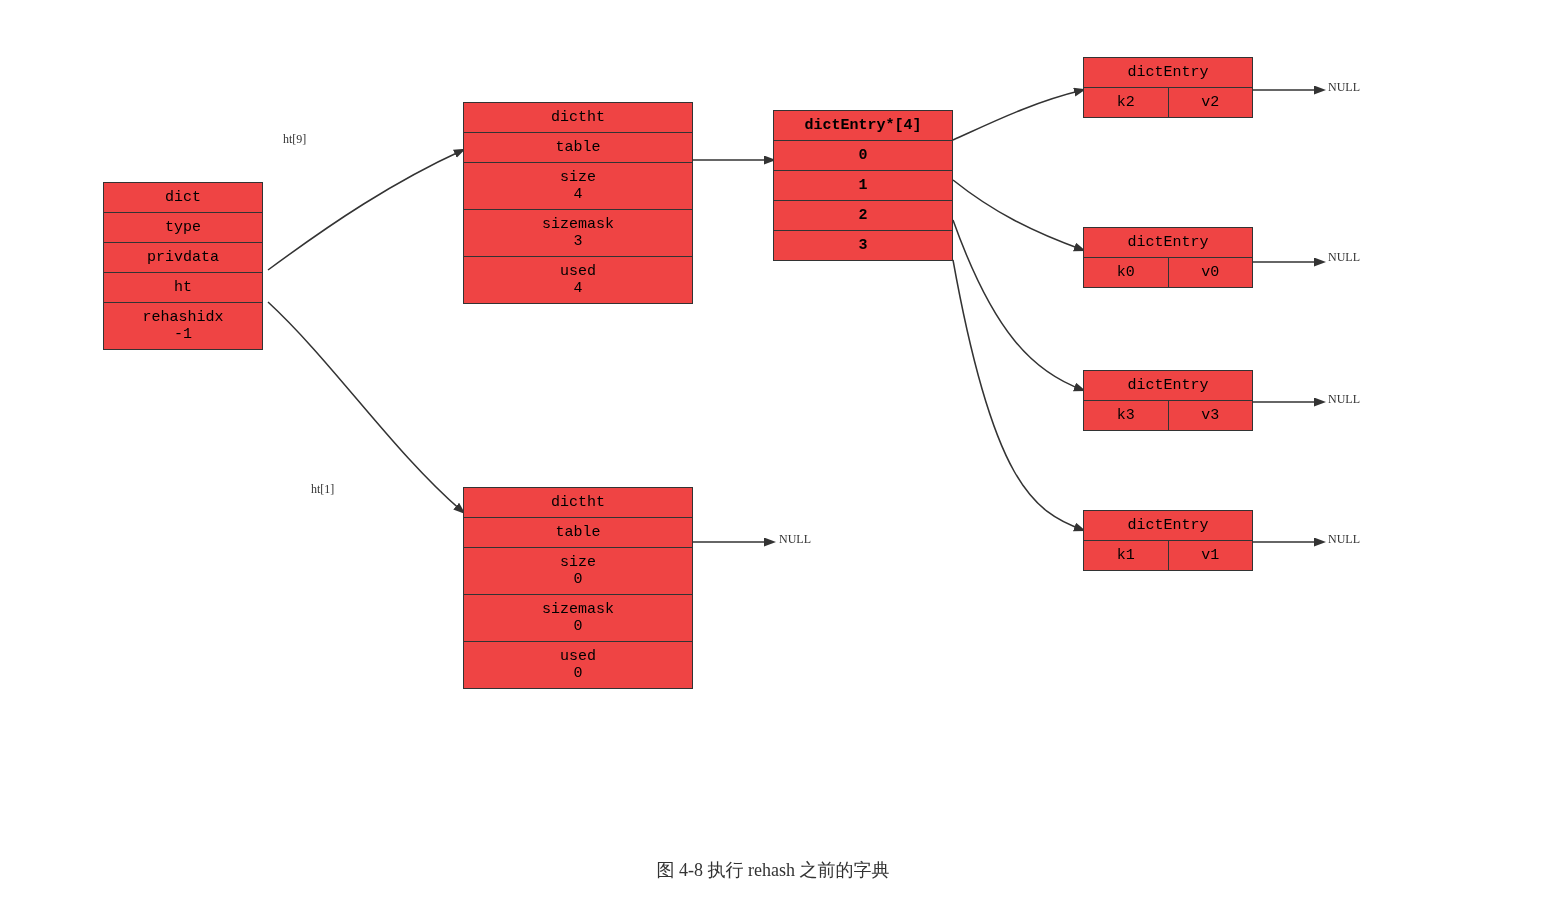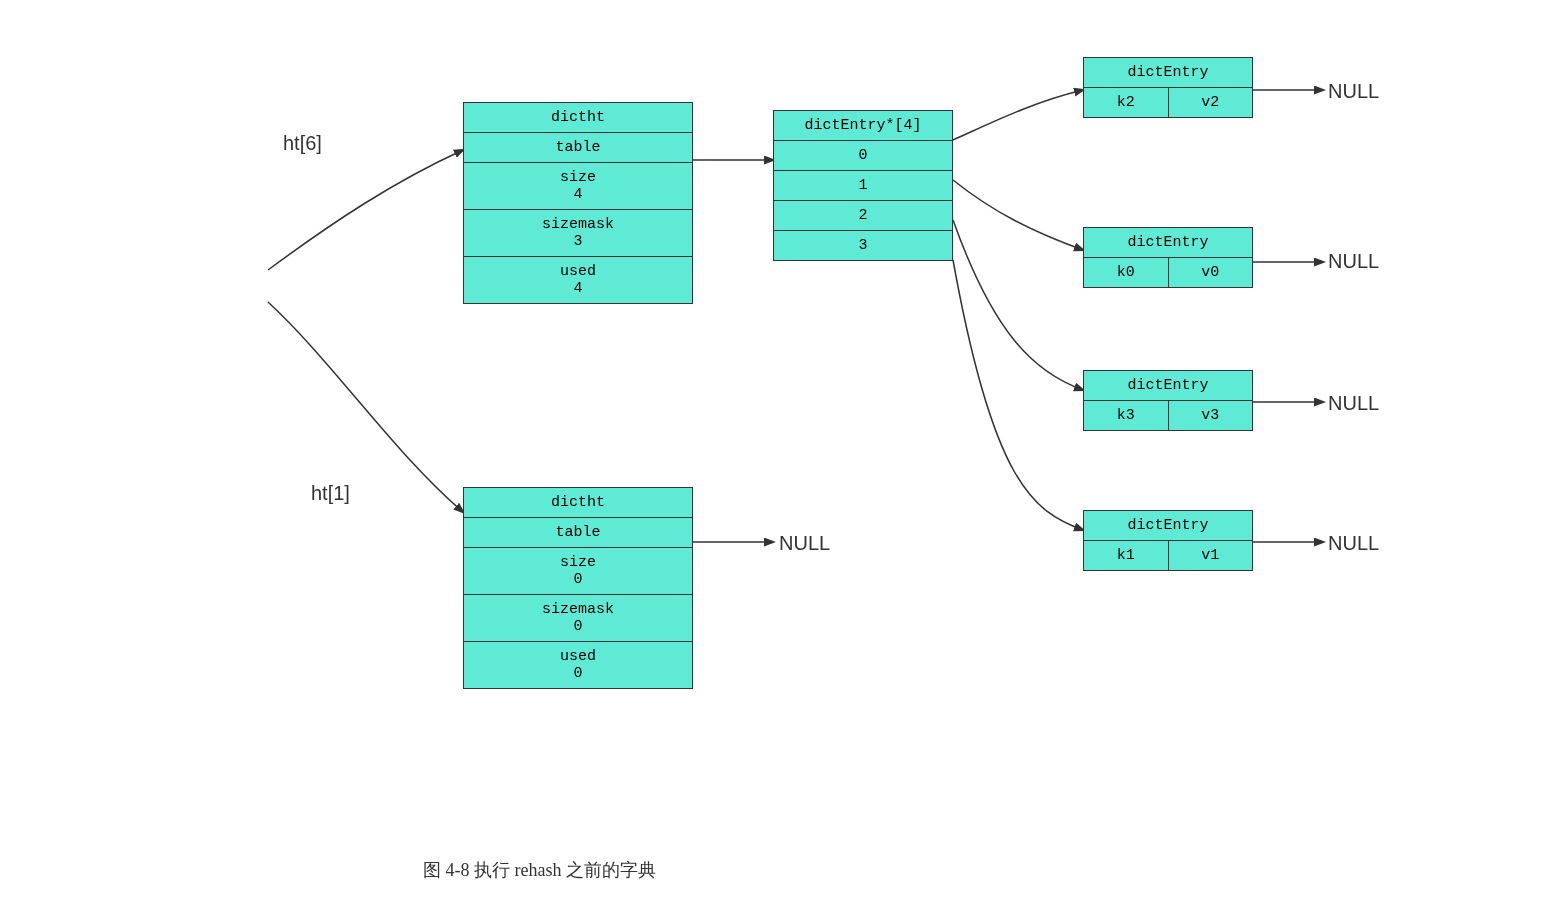--- a/index.html
+++ b/index.html
@@ -16,21 +16,21 @@
 
     .diagram-container {
       position: relative;
       width: 1400px;
       height: 880px;
     }
 
     .box {
       position: absolute;
       border: 1.5px solid #333;
-      background: #5eead4;
+      background: #ef4444;
       text-align: center;
     }
 
     .box .cell {
       border-bottom: 1.5px solid #333;
       padding: 6px 10px;
       font-size: 15px;
       white-space: nowrap;
     }
     .box .cell:last-child {
@@ -49,30 +49,31 @@
       flex: 1;
       padding: 6px 8px;
       font-size: 15px;
     }
     .box .cell-pair .half:first-child {
       border-right: 1.5px solid #333;
     }
 
     .label-text {
       position: absolute;
-      font-size: 20px;
-      font-family: Liberation Sans, sans-serif;
+      font-size: 12px;
+      font-family: Liberation Serif, serif;
       color: #333;
     }
 
     .caption {
       position: absolute;
       font-size: 18px;
       font-family: 'SimSun', 'STSong', serif;
       color: #333;
+      text-align: center;
     }
 
     svg.arrows {
       position: absolute;
       top: 0;
       left: 0;
       width: 100%;
       height: 100%;
       pointer-events: none;
       overflow: visible;
@@ -120,22 +121,29 @@
 
     <line x1="620" y1="520" x2="700" y2="520" marker-end="url(#arr)"></line>
 
     <defs>
       <marker id="arr" markerWidth="8" markerHeight="8" refX="6" refY="3" orient="auto">
         <polygon points="0 0, 8 3, 0 6" fill="#333"></polygon>
       </marker>
     </defs>
   </svg>
 
-
-  <div class="label-text" style="left:210px; top:110px;">ht[6]</div>
+  <div class="box" style="left:30px; top:160px; width:160px;">
+    <div class="cell">dict</div>
+    <div class="cell">type</div>
+    <div class="cell">privdata</div>
+    <div class="cell">ht</div>
+    <div class="cell">rehashidx<br>-1</div>
+  </div>
+
+  <div class="label-text" style="left:210px; top:110px;">ht[9]</div>
 
   <div class="label-text" style="left:210px; top:460px;margin-left:28px;">ht[1]</div>
 
   <div class="box" style="left:390px; top:80px; width:230px;">
     <div class="cell">dictht</div>
     <div class="cell">table</div>
     <div class="cell">size<br>4</div>
     <div class="cell">sizemask<br>3</div>
     <div class="cell">used<br>4</div>
   </div>
@@ -143,21 +151,21 @@
   <div class="box" style="left:390px; top:465px; width:230px;">
     <div class="cell">dictht</div>
     <div class="cell">table</div>
     <div class="cell">size<br>0</div>
     <div class="cell">sizemask<br>0</div>
     <div class="cell">used<br>0</div>
   </div>
 
   <div class="label-text" style="left:706px; top:510px;">NULL</div>
 
-  <div class="box" style="left:700px; top:88px; width:180px;">
+  <div class="box" style="left:700px; top:88px; width:180px;font-weight:bold;">
     <div class="cell">dictEntry*[4]</div>
     <div class="cell">0</div>
     <div class="cell">1</div>
     <div class="cell">2</div>
     <div class="cell">3</div>
   </div>
 
   <div class="box" style="left:1010px; top:35px; width:170px;">
     <div class="cell">dictEntry</div>
     <div class="cell-pair">

